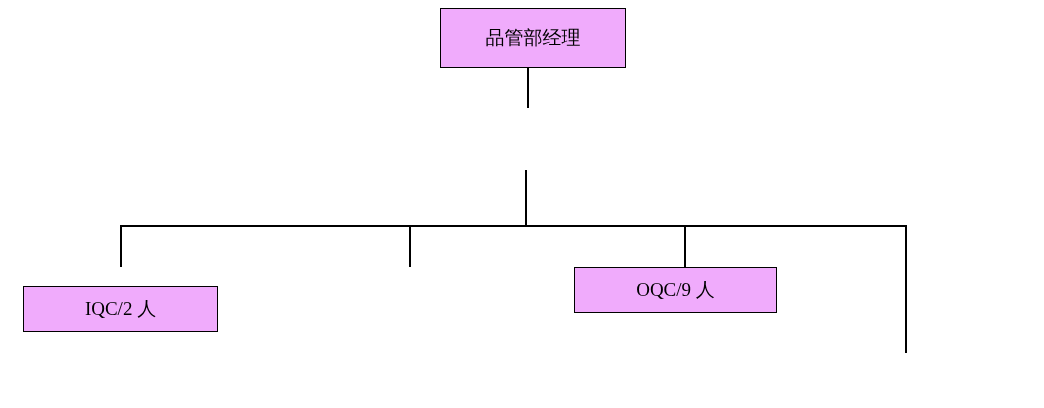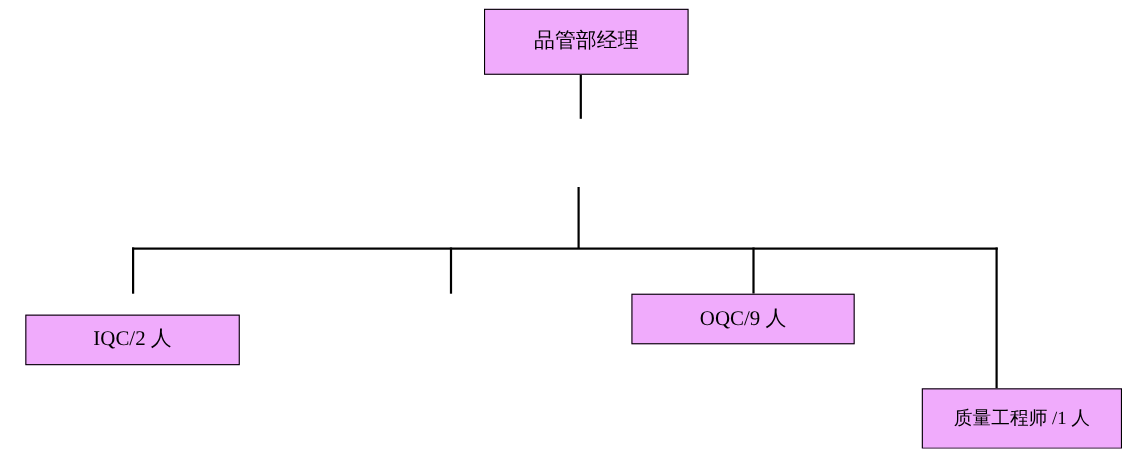--- a/index.html
+++ b/index.html
@@ -128,17 +128,14 @@
 
   <div class="node-box" id="node-iqc">
     <span class="node-label">IQC/2 人</span>
   </div>
 
 
   <div class="node-box" id="node-oqc">
     <span class="node-label">OQC/9 人</span>
   </div>
 
-  <div class="node-box" id="node-quality-engineer">
-    <span class="node-label">质量工程师 /1 人</span>
-  </div>
 
 </div>
 
 </body></html>

